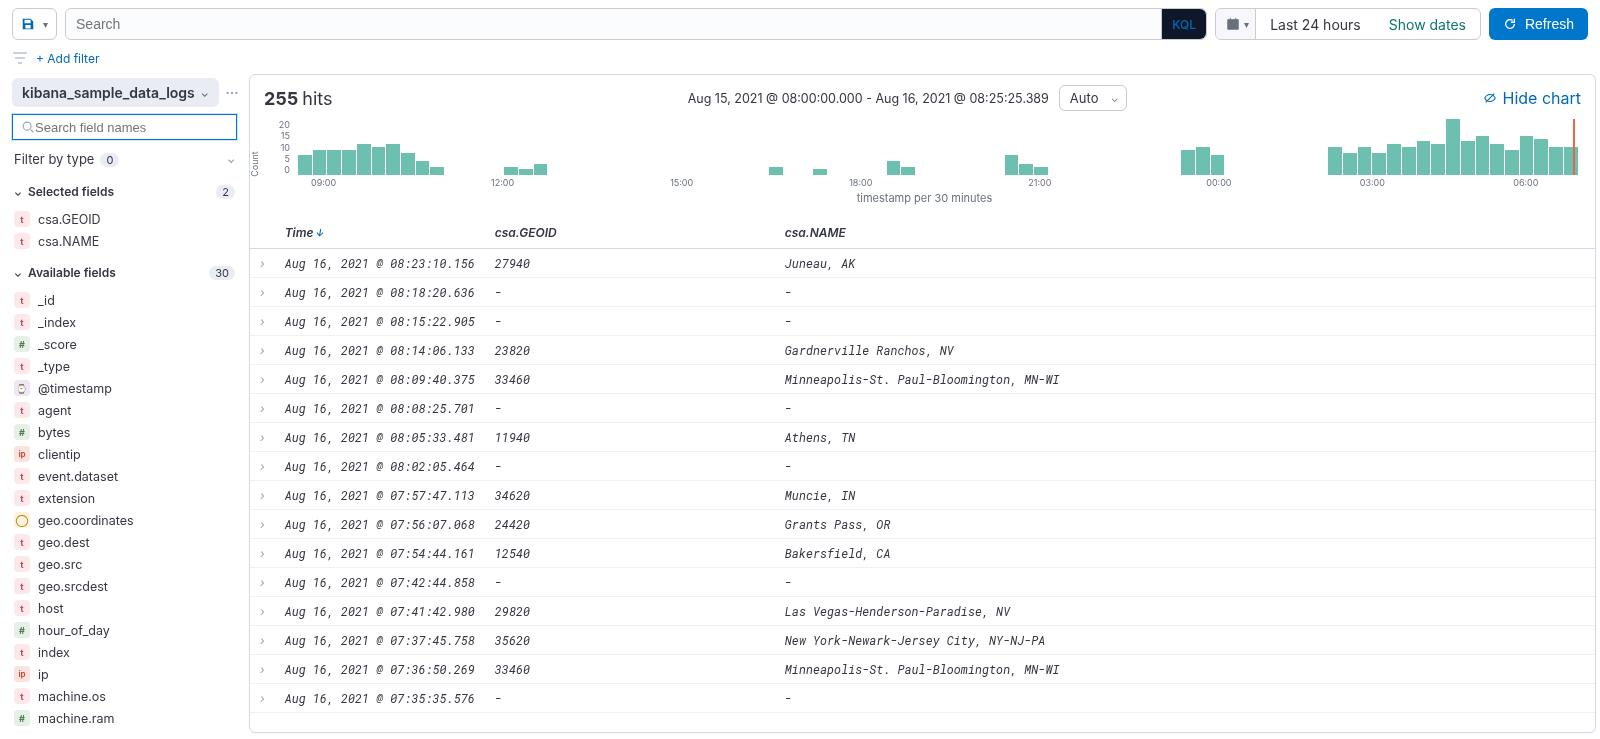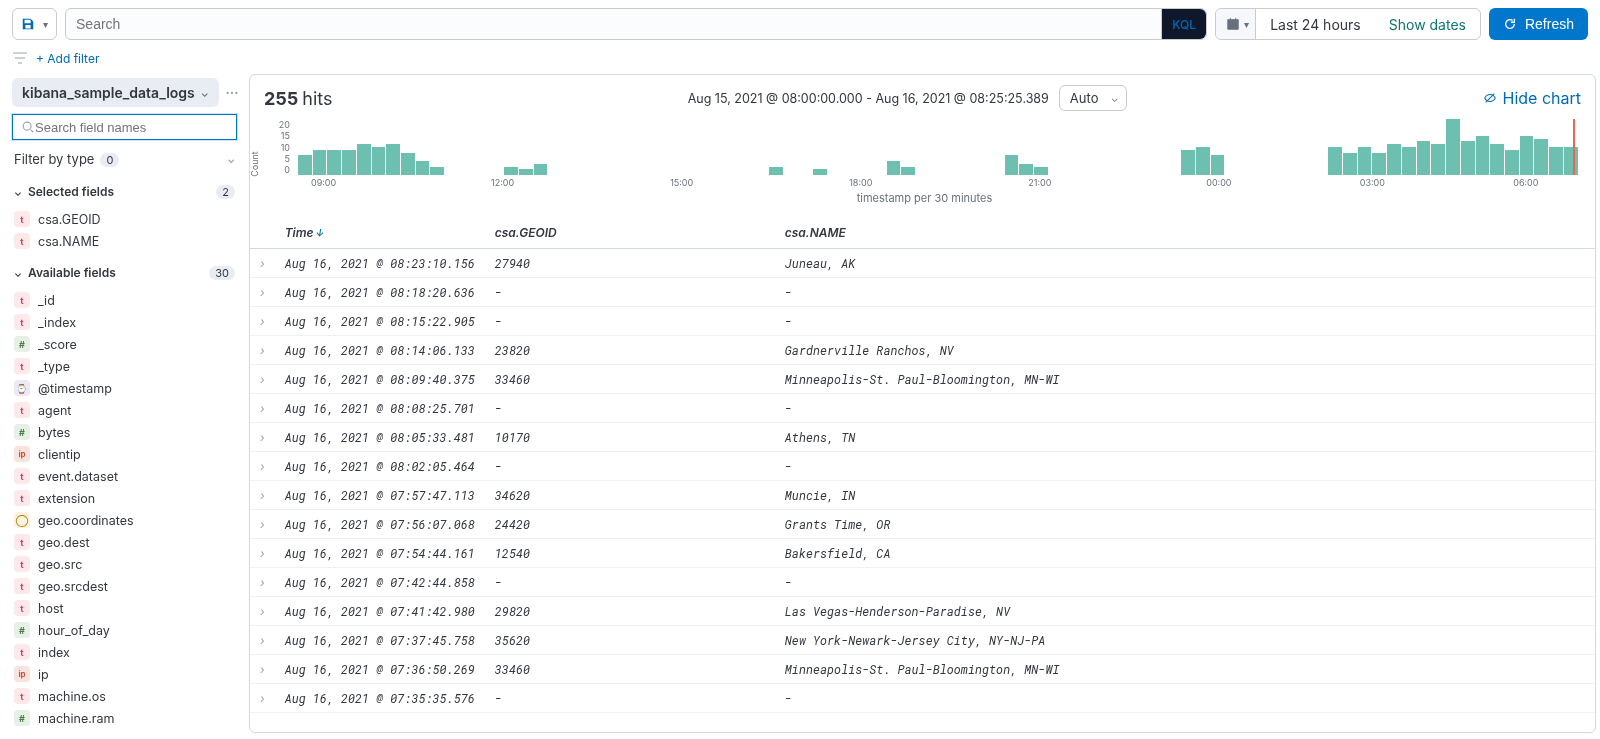--- a/index.html
+++ b/index.html
@@ -451,40 +451,40 @@
               </tr>
               <tr>
                 <td class="expand-cell">›</td>
                 <td>Aug 16, 2021 @ 08:08:25.701</td>
                 <td>-</td>
                 <td>-</td>
               </tr>
               <tr>
                 <td class="expand-cell">›</td>
                 <td>Aug 16, 2021 @ 08:05:33.481</td>
-                <td>10170</td>
+                <td>11940</td>
                 <td>Athens, TN</td>
               </tr>
               <tr>
                 <td class="expand-cell">›</td>
                 <td>Aug 16, 2021 @ 08:02:05.464</td>
                 <td>-</td>
                 <td>-</td>
               </tr>
               <tr>
                 <td class="expand-cell">›</td>
                 <td>Aug 16, 2021 @ 07:57:47.113</td>
                 <td>34620</td>
                 <td>Muncie, IN</td>
               </tr>
               <tr>
                 <td class="expand-cell">›</td>
                 <td>Aug 16, 2021 @ 07:56:07.068</td>
                 <td>24420</td>
-                <td>Grants Time, OR</td>
+                <td>Grants Pass, OR</td>
               </tr>
               <tr>
                 <td class="expand-cell">›</td>
                 <td>Aug 16, 2021 @ 07:54:44.161</td>
                 <td>12540</td>
                 <td>Bakersfield, CA</td>
               </tr>
               <tr>
                 <td class="expand-cell">›</td>
                 <td>Aug 16, 2021 @ 07:42:44.858</td>

